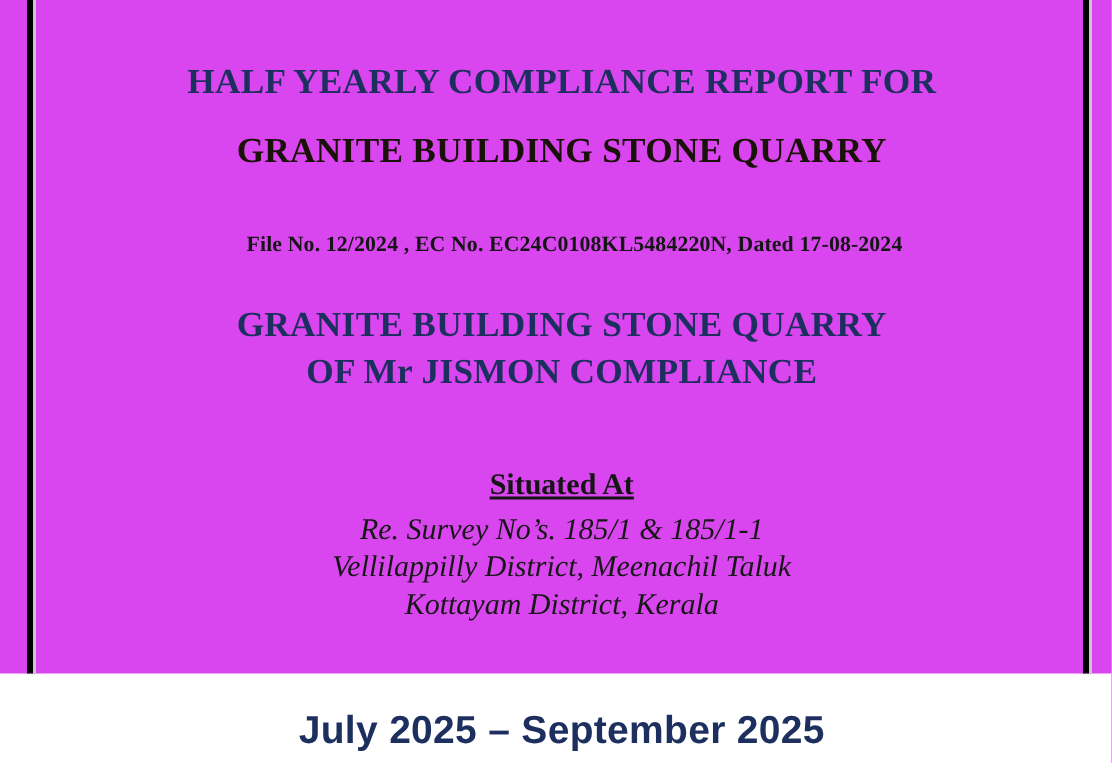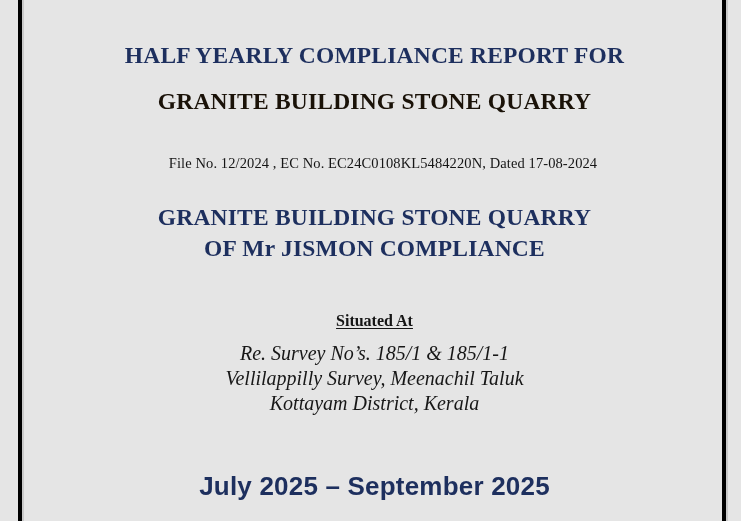--- a/index.html
+++ b/index.html
@@ -11,22 +11,22 @@
     height: 521px;
     background: #ffffff;
     font-family: "Liberation Serif", "DejaVu Serif", serif;
     overflow: hidden;
   }
 
   
   .page {
     position: relative;
     width: 741px;
-    height: 521px;
-    background: #e5e5e5;
+    height: 449px;
+    background: #d946ef;
     box-sizing: border-box;
   }
   .page-rule {
     position: absolute;
     top: 0;
     bottom: 0;
     width: 4px;
     background: #000000;
   }
   .page-rule.left  { left: 18px;  box-shadow: 2px 0 0 0 #c9c9c9; }
@@ -62,21 +62,21 @@
     color: #1a1208;
     letter-spacing: 0.2px;
     white-space: nowrap;
   }
 
   .file-line {
     position: absolute;
     left: 0; right: 3px;
     top: 155px;
     font-size: 14.5px;
-    font-weight: normal;
+    font-weight: bold;
     color: #151515;
     letter-spacing: 0.1px;
     white-space: nowrap;
     padding-left: 20px;
   }
 
   .blue-block {
     position: absolute;
     left: 0; right: 0;
     top: 202px;
@@ -86,21 +86,21 @@
     line-height: 31px;
     letter-spacing: 0.2px;
   }
   .blue-block .bl { display: block; white-space: nowrap; }
 
   
   .situated-label {
     position: absolute;
     left: 0; right: 0;
     top: 312px;
-    font-size: 16px;
+    font-size: 20px;
     font-weight: bold;
     color: #151515;
   }
   .situated-label .u {
     text-decoration: underline;
     text-underline-offset: 2px;
   }
   .address {
     position: absolute;
     left: 0; right: 0;
@@ -146,20 +146,20 @@
       <span class="bl">GRANITE BUILDING STONE QUARRY</span>
       <span class="bl">OF Mr JISMON COMPLIANCE</span>
     </div>
 
     <div class="situated-label">
       <span class="u">Situated At</span>
     </div>
 
     <div class="address">
       <span class="al">Re. Survey No’s. 185/1 &amp; 185/1-1</span>
-      <span class="al">Vellilappilly Survey, Meenachil Taluk</span>
+      <span class="al">Vellilappilly District, Meenachil Taluk</span>
       <span class="al">Kottayam District, Kerala</span>
     </div>
 
     <div class="period">July 2025 – September 2025</div>
 
   </div>
 </div>
 
 </body></html>

